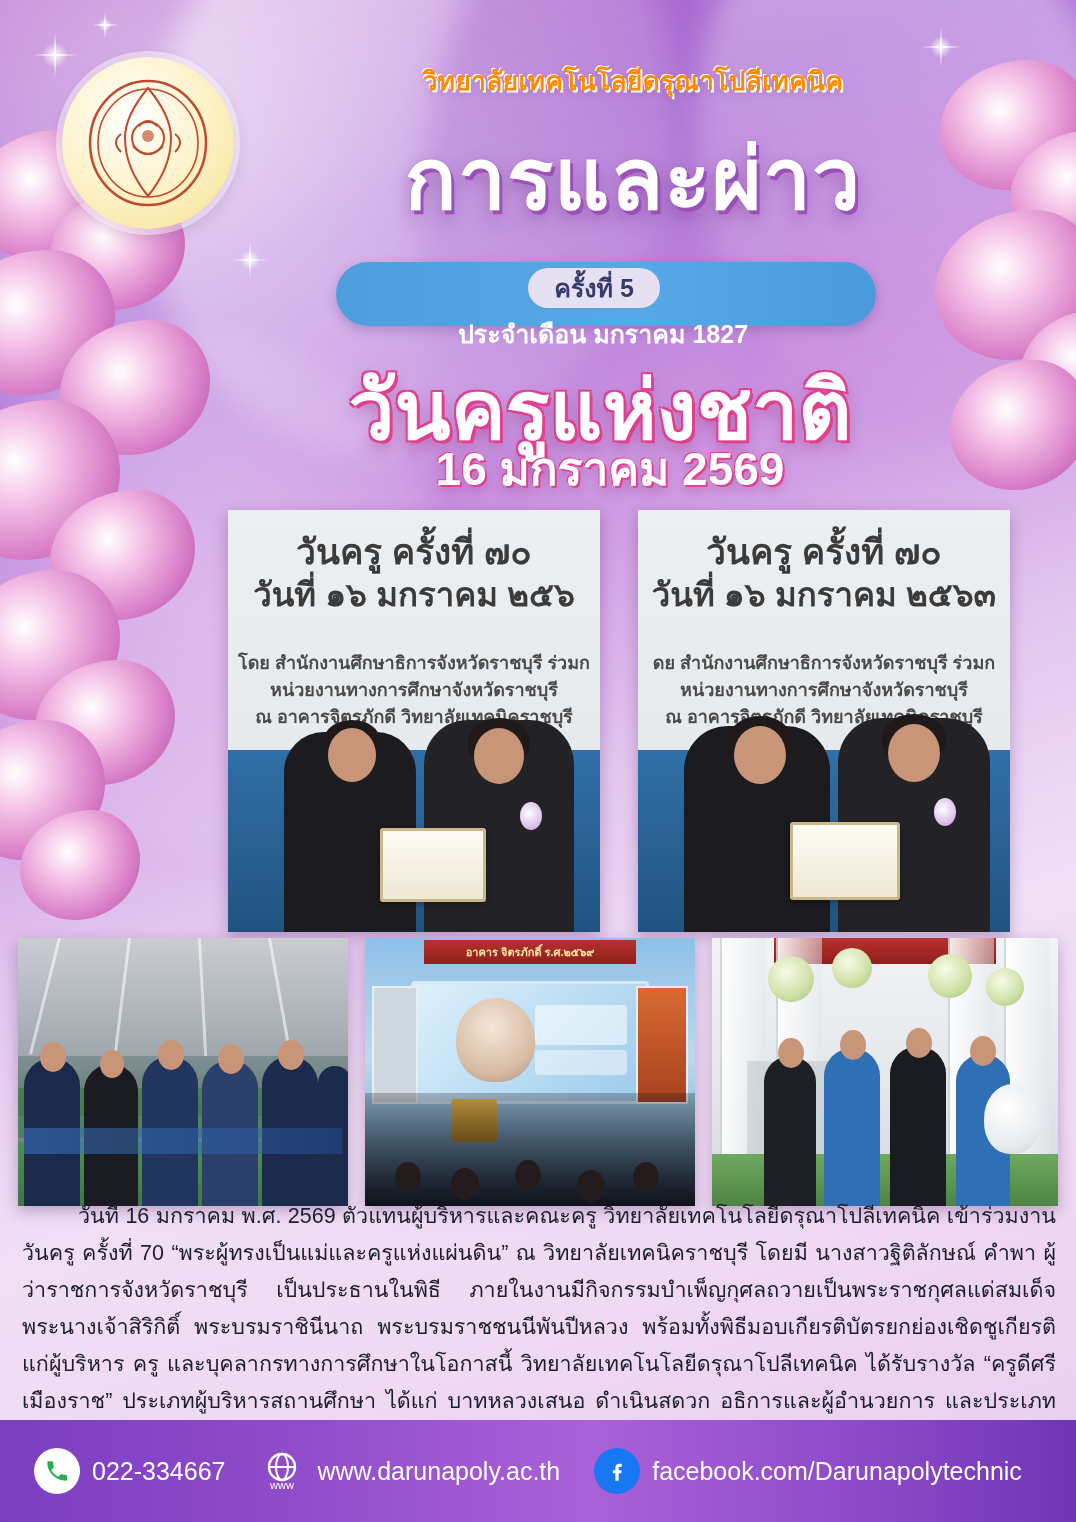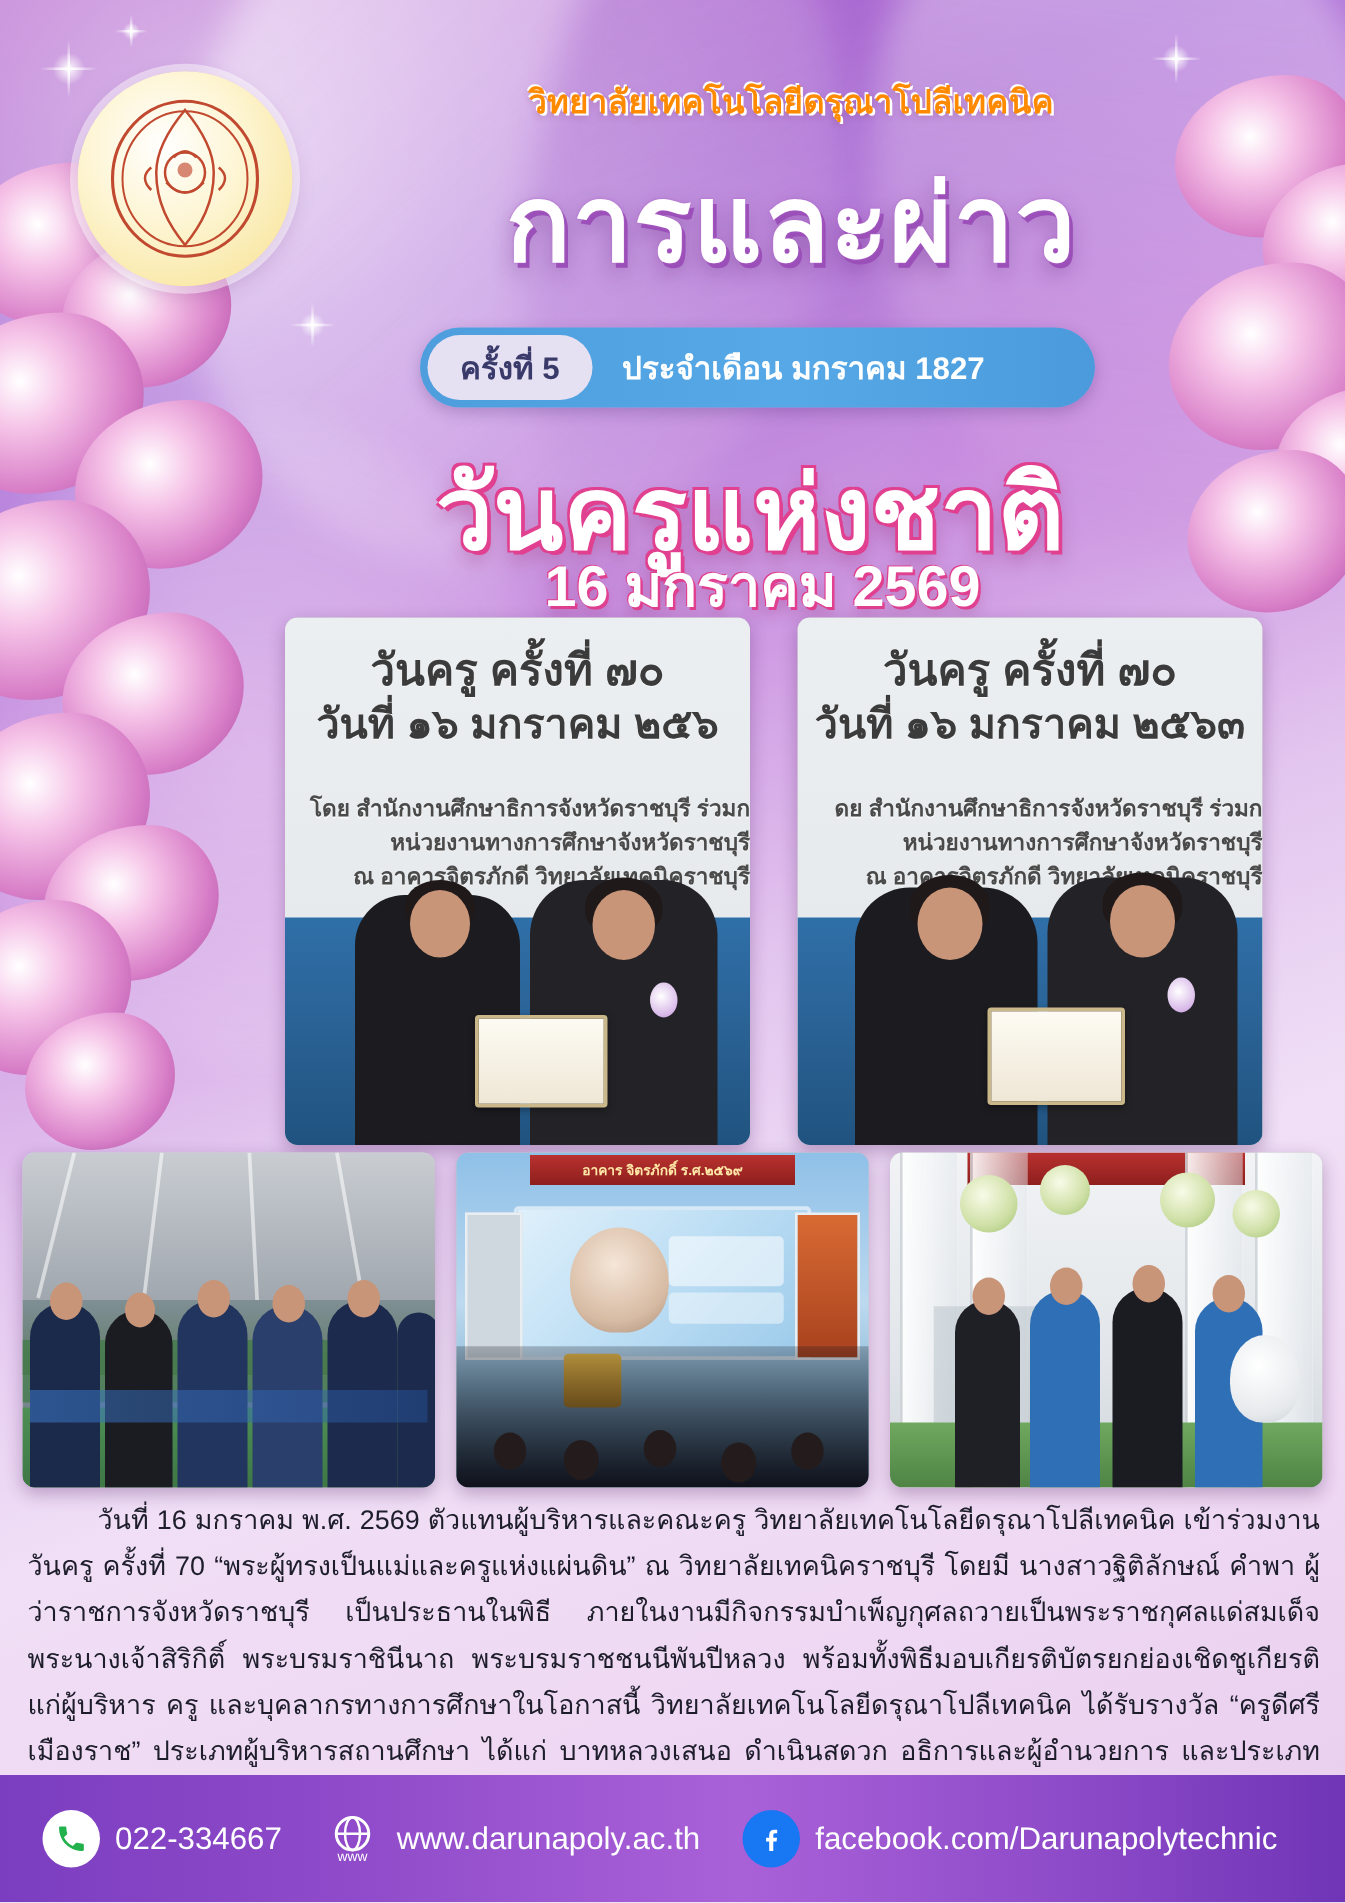--- a/index.html
+++ b/index.html
@@ -88,20 +88,21 @@
   }
 
   .issue-pill {
     position: absolute; left: 336px; top: 262px;
     height: 64px; min-width: 540px;
     border-radius: 34px;
     background: linear-gradient(90deg, #4e9ede 0%, #56a8e6 55%, #4b9bdc 100%);
     display: flex; align-items: center;
     box-shadow: 0 4px 12px rgba(60,30,100,0.25);
     padding-right: 24px;
+    flex-direction: column;
   }
   .issue-round {
     margin: 6px;
     height: 52px; padding: 0 26px;
     border-radius: 28px;
     background: #e6e0f3;
     color: #3a3a6a;
     display: flex; align-items: center; justify-content: center;
     font-size: 25px; font-weight: bold;
   }
@@ -121,44 +122,45 @@
     position: absolute; left: 200px; top: 432px; width: 820px;
     text-align: center;
     font-size: 46px; font-weight: bold;
     color: #ffffff;
     text-shadow: 2px 2px 0 #e0408f, -1px -1px 0 #e0408f, 0 6px 12px rgba(140,20,90,0.3);
   }
 
   
   .photo {
     position: absolute;
-    border-radius: 10px;
+    border-radius: 0;
     overflow: hidden;
     box-shadow: 0 5px 14px rgba(70,20,90,0.3);
     background: #c9c9c9;
+    margin-top: 16px;
   }
   .p-top-left  { left: 228px; top: 494px; width: 372px; height: 422px; }
   .p-top-right { left: 638px; top: 494px; width: 372px; height: 422px; }
   .p-b1 { left: 18px;  top: 922px; width: 330px; height: 268px; }
   .p-b2 { left: 365px; top: 922px; width: 330px; height: 268px; }
   .p-b3 { left: 712px; top: 922px; width: 346px; height: 268px; }
 
   
   .banner-bg {
     position: absolute; inset: 0;
     background: linear-gradient(#eceff1 0%, #e7eaec 58%, #dfe3e6 100%);
   }
   .banner-text {
     position: absolute; left: 0; right: 0; top: 10px;
     text-align: center; color: #3b3b3b; font-weight: bold;
     text-shadow: 0 1px 0 rgba(255,255,255,0.6);
   }
   .banner-l1 { font-size: 35px; top: 14px; }
   .banner-l2 { font-size: 33px; top: 58px; }
-  .banner-l3 { font-size: 18px; top: 140px; line-height: 1.5; color: #4a4a4a; text-align: right; }
+  .banner-l3 { font-size: 18px; top: 140px; line-height: 1.5; color: #4a4a4a; }
   .stage-floor {
     position: absolute; left: 0; right: 0; bottom: 0; height: 182px;
     background: linear-gradient(#2f6fa8 0%, #2a6295 48%, #20537f 100%);
   }
   .person {
     position: absolute; bottom: 0;
     background: #1b1b20;
     border-radius: 34px 34px 0 0;
   }
   .head {

